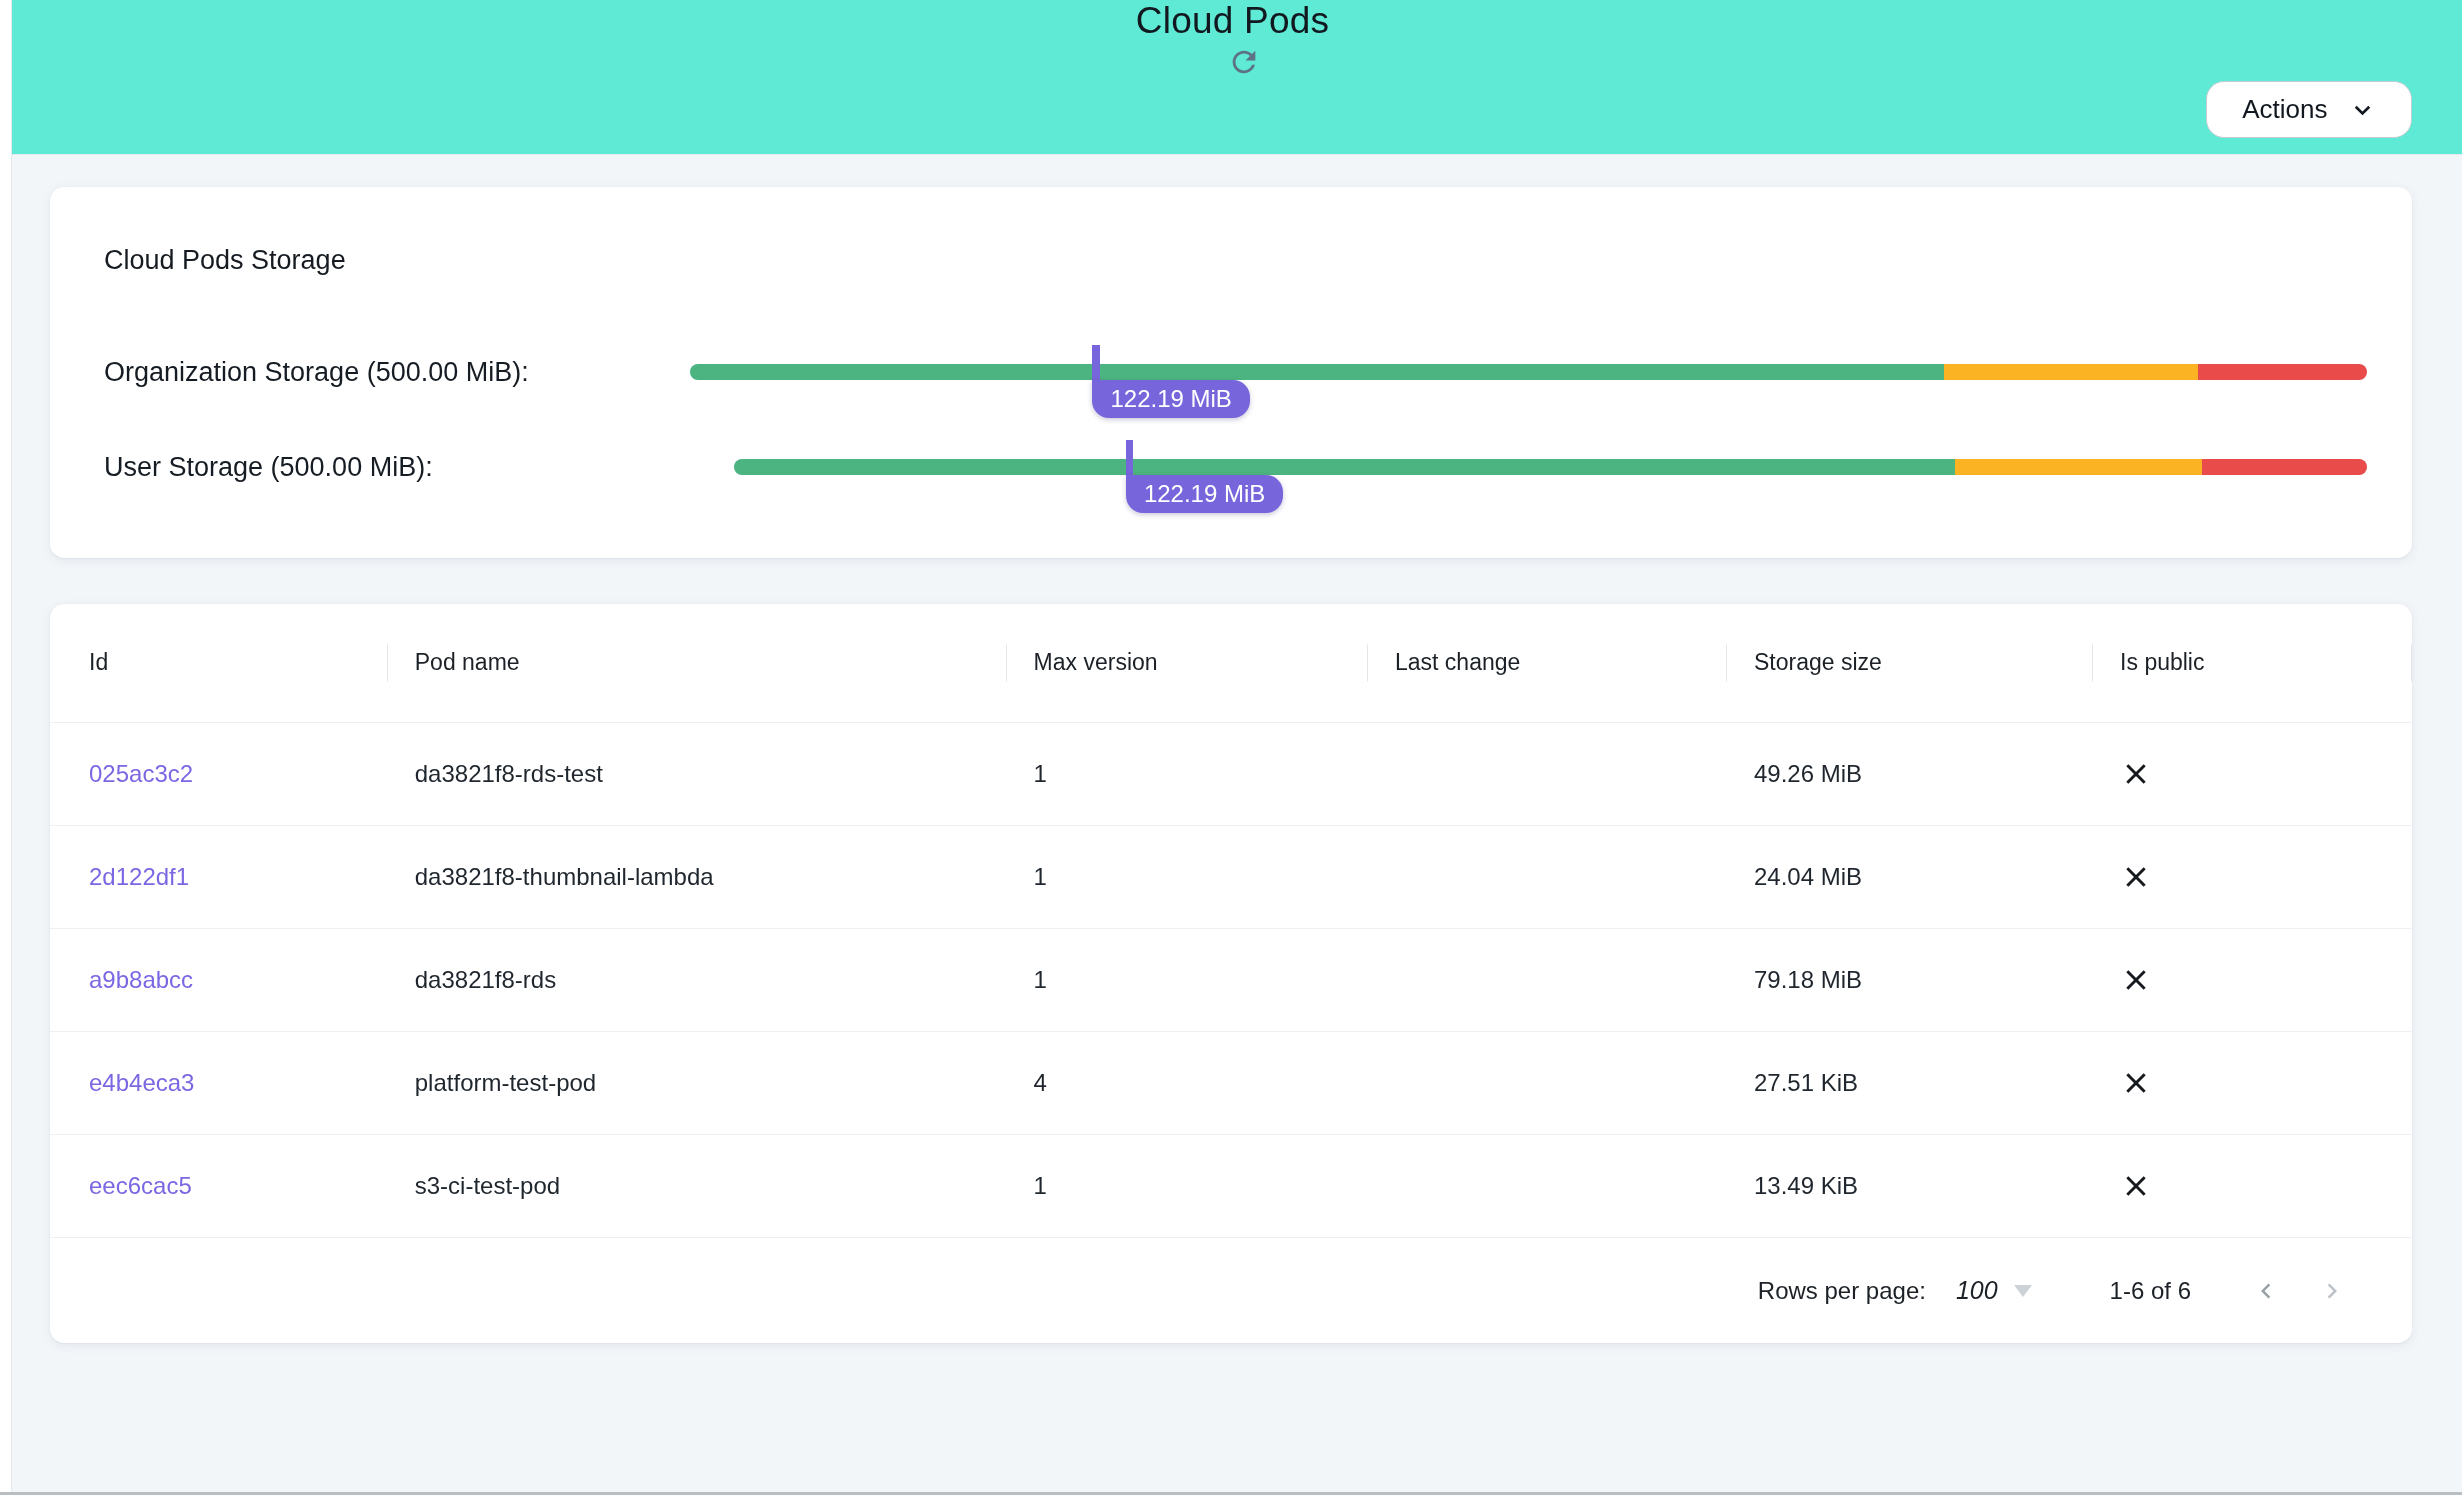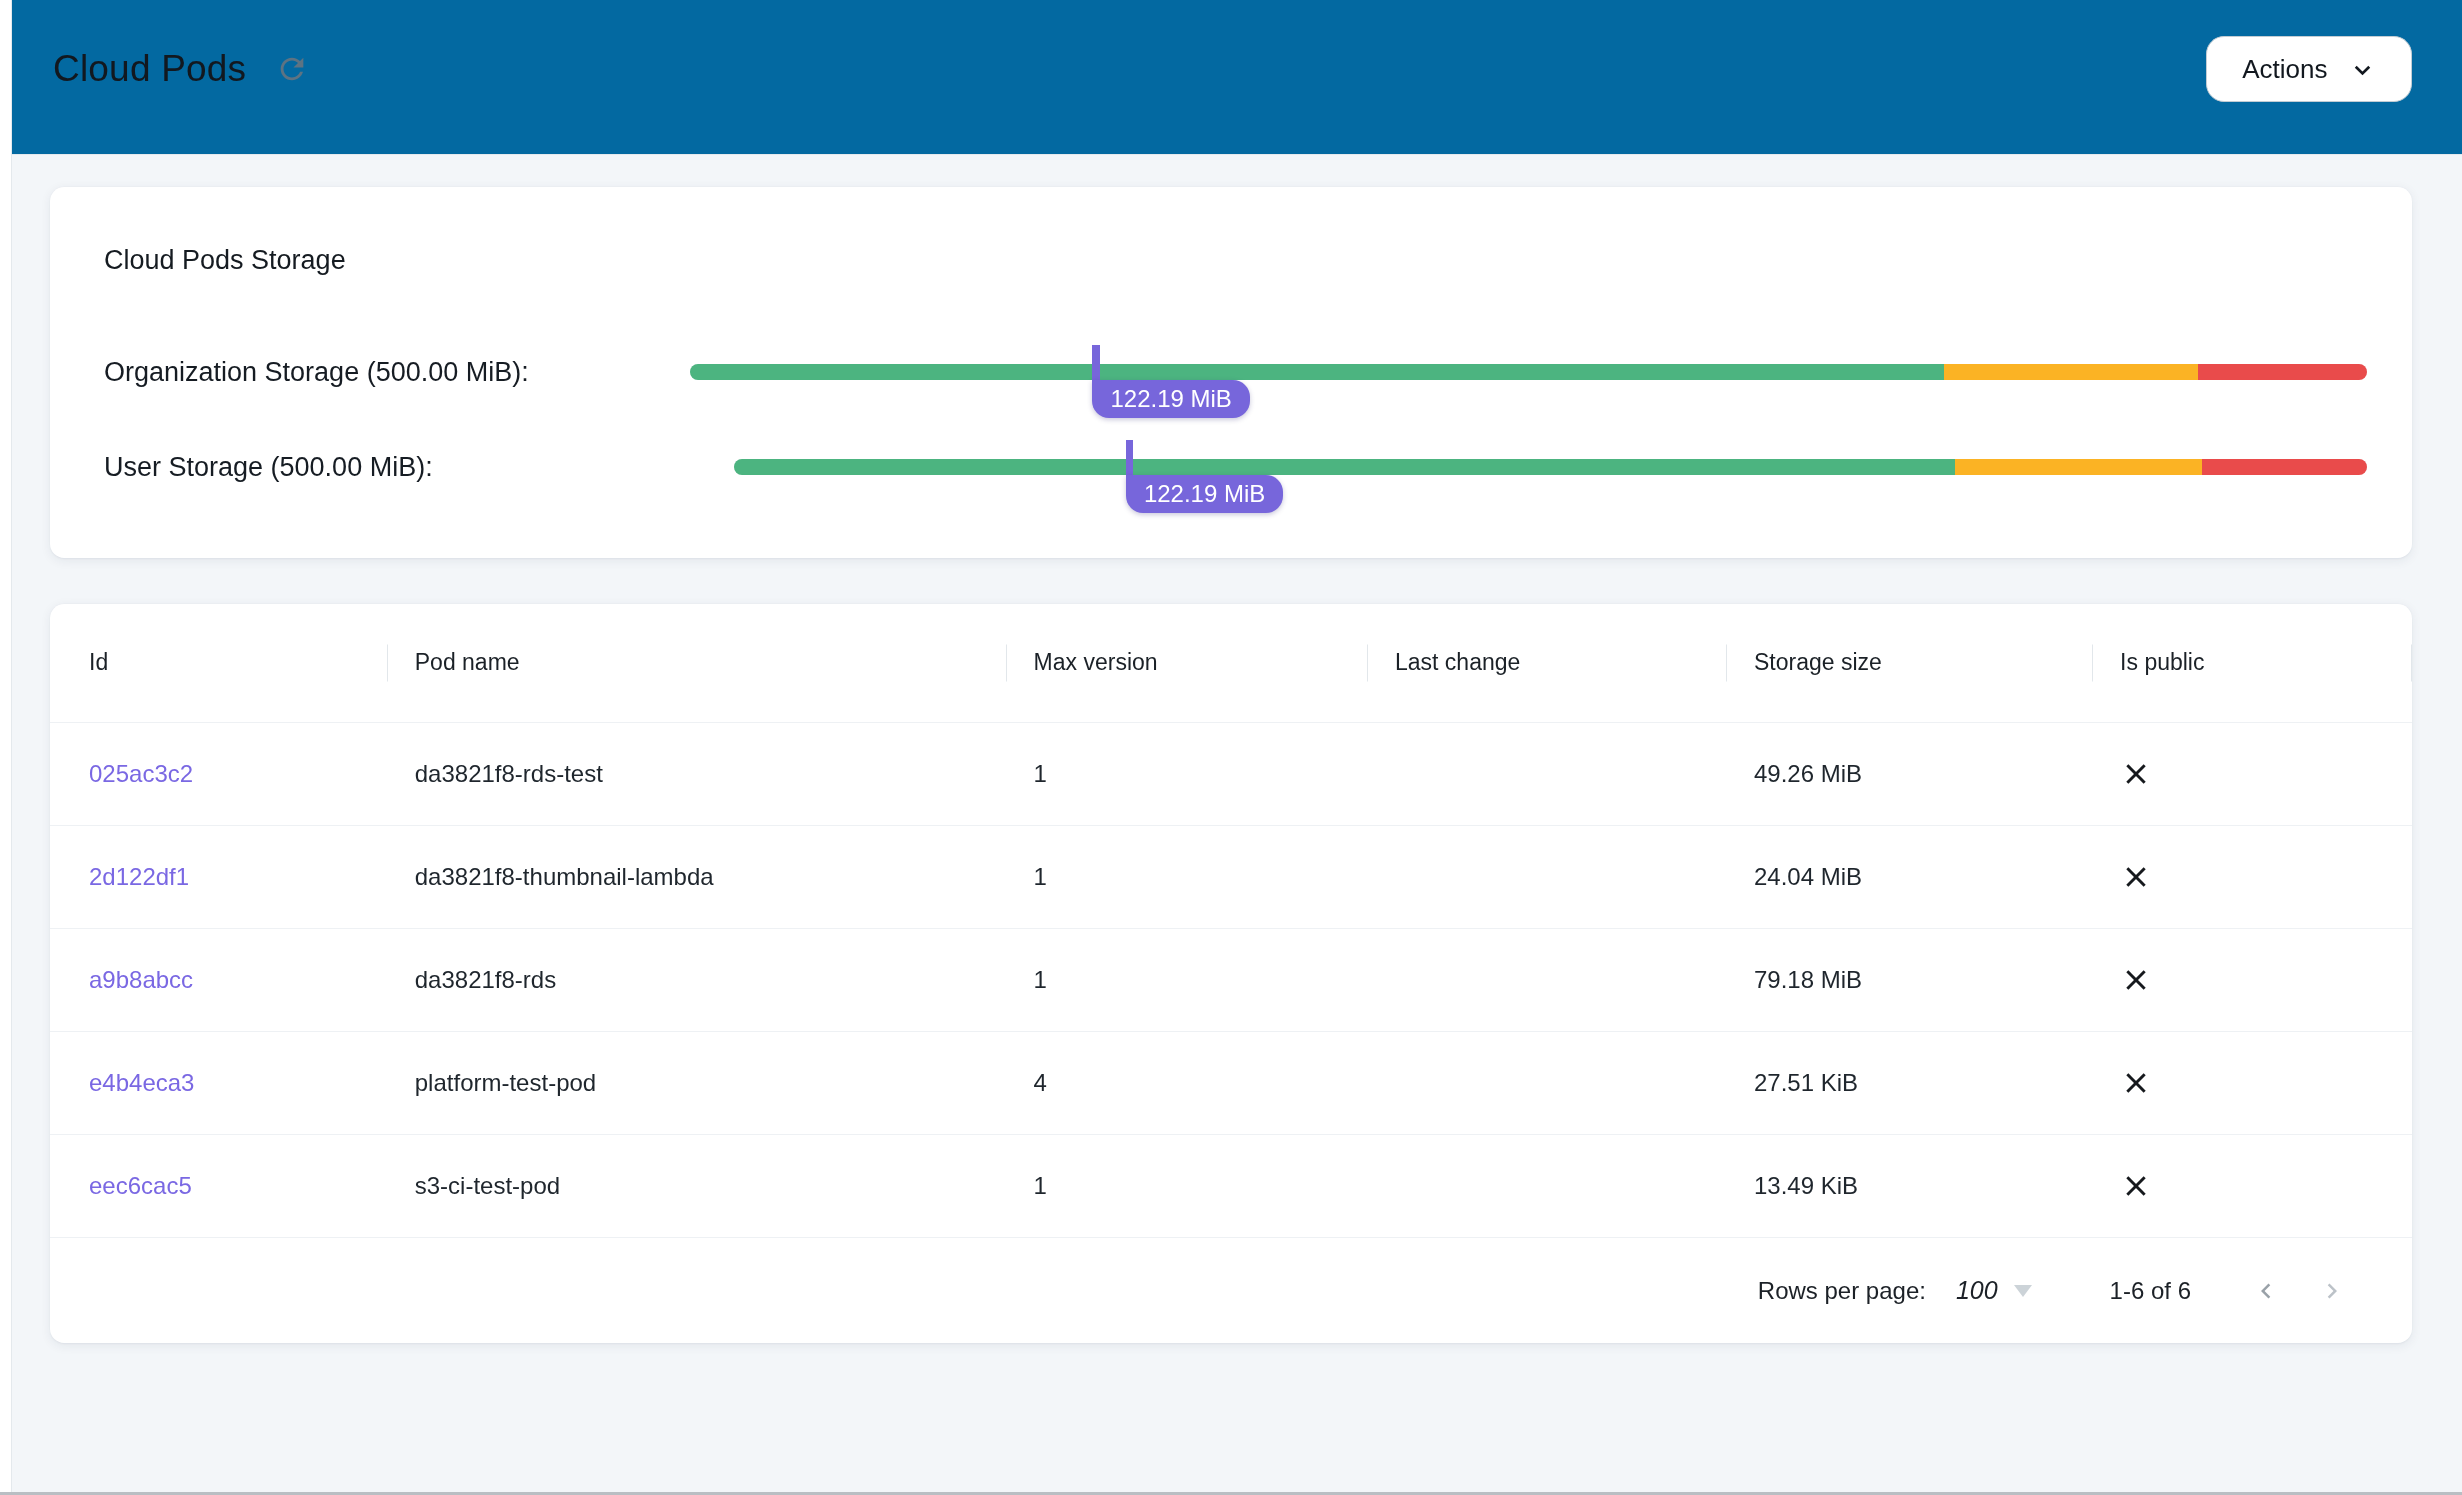--- a/index.html
+++ b/index.html
@@ -9,21 +9,21 @@
     background:#f3f6f9;
     color:#1b2127;
     position:relative;
     overflow:hidden;
   }
   
   .left-strip { position:absolute; left:0; top:0; bottom:0; width:11.6px; background:#ffffff; border-right:0.9px solid #e4e9ed; z-index:6; }
   .window-edge { position:absolute; left:0; right:0; bottom:0; height:2.7px; background:#b9bec3; z-index:7; }
 
   
-  .app-header { height:155px; background:#0369a1; border-bottom:0.9px solid #e4e9ed; display:flex; align-items:center; padding:0 50px 16px 53px; position:relative; z-index:2; }
+  .app-header { height:155px; background:#5eead4; border-bottom:0.9px solid #e4e9ed; display:flex; align-items:center; padding:0 50px 16px 53px; position:relative; z-index:2;flex-direction:column; }
   .page-title { font-size:37px; font-weight:400; color:#12181f; letter-spacing:0.2px; }
   .refresh-btn { margin-left:23px; width:46px; height:46px; border:none; background:transparent; cursor:pointer; display:flex; align-items:center; justify-content:center; border-radius:50%; }
   .refresh-btn svg { width:34px; height:34px; fill:#5d7383; }
   .actions-btn { margin-left:auto; height:66px; min-width:206px; background:#ffffff; border:0.9px solid #c3ccd3; border-radius:18px; display:flex; align-items:center; justify-content:center; gap:21.4px; font-size:26px; color:#12181f; font-family:"Liberation Sans",sans-serif; cursor:pointer; padding:0 30px; }
   .actions-btn svg { width:27px; height:27px; stroke:#12181f; fill:none; stroke-width:2.4; }
 
   
   .main { padding:0 50px; position:relative; z-index:1; }
   .card { background:#ffffff; border-radius:14.2px; box-shadow:0 2.7px 10.7px rgba(26,44,72,.07), 0 0.9px 1.8px rgba(26,44,72,.05); }
 

